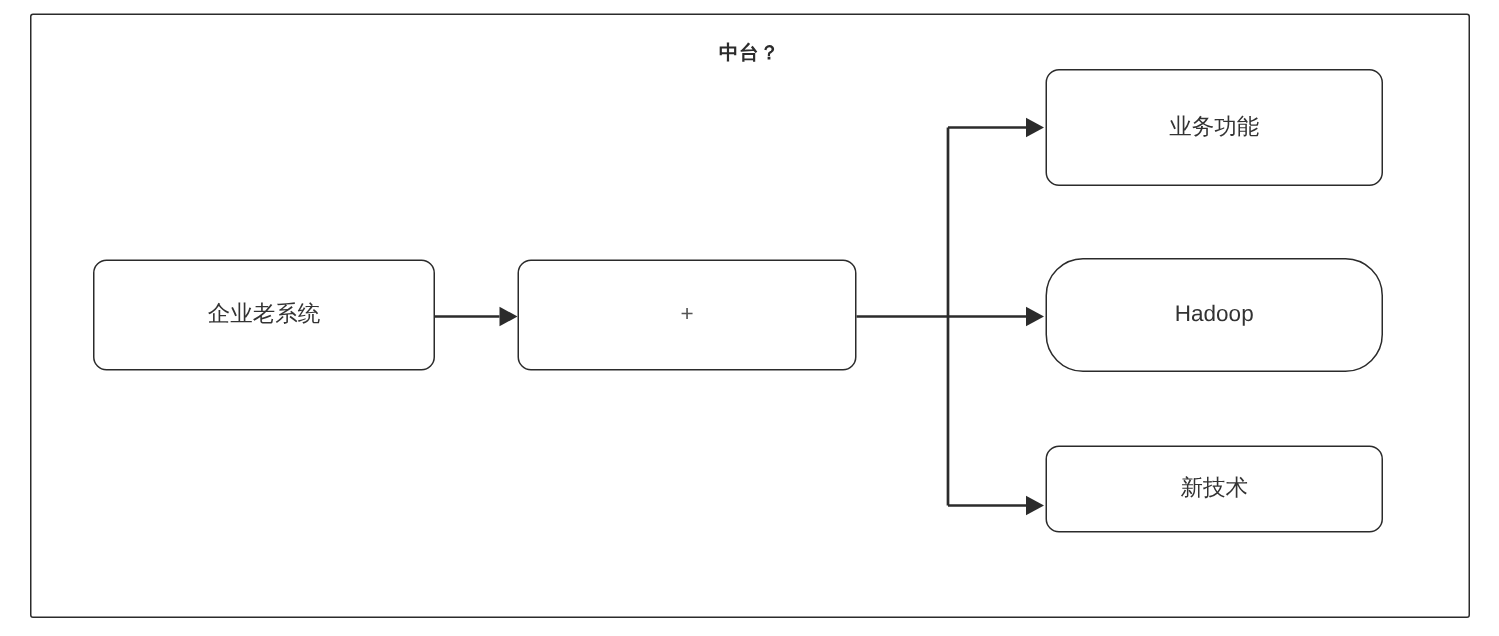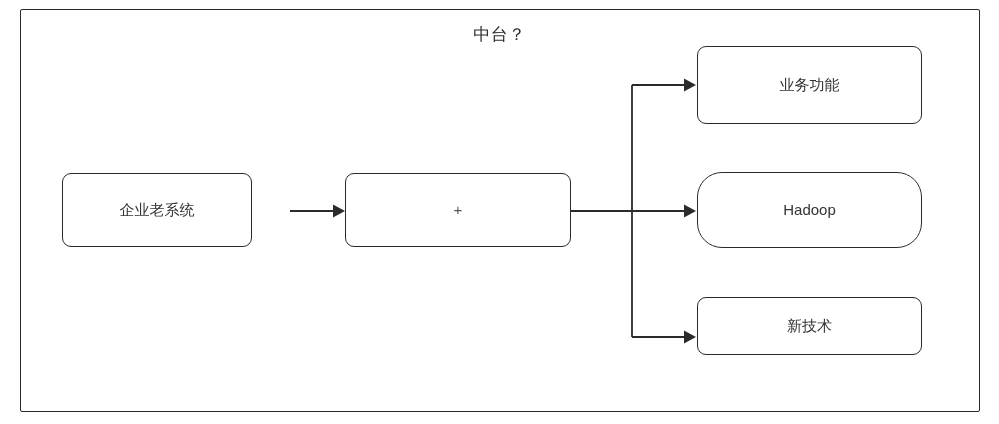--- a/index.html
+++ b/index.html
@@ -27,22 +27,22 @@
     border-radius: 2px;
     box-sizing: border-box;
     background: transparent;
   }
   .diagram-title {
     position: absolute;
     left: 0;
     top: 23px;
     width: 999px;
     text-align: center;
-    font-size: 17px;
-    font-weight: normal;
+    font-size: 13px;
+    font-weight: bold;
     color: #2b2b2b;
     letter-spacing: 0.5px;
     line-height: 24px;
   }
   .node {
     position: absolute;
     box-sizing: border-box;
     border: 1.7px solid #2b2b2b;
     border-radius: 9px;
     background: #ffffff;
@@ -107,21 +107,21 @@
     <g>
       <polygon class="arrowhead" points="684,204.5 696,211 684,217.5"></polygon>
     </g>
 
     <g>
       <line x1="632" y1="337" x2="684" y2="337"></line>
       <polygon class="arrowhead" points="684,330.5 696,337 684,343.5"></polygon>
     </g>
   </svg>
 
-  <div class="node" id="node-legacy" style="left:62px; top:173px; width:190px; height:74px;">
+  <div class="node" id="node-legacy" style="left:62px; top:173px; width:228px; height:74px;">
     <span>企业老系统</span>
   </div>
 
   <div class="node" id="node-plus" style="left:345px; top:173px; width:226px; height:74px;">
     <span class="node-plus">+</span>
   </div>
 
   <div class="node" id="node-business" style="left:697px; top:46px; width:225px; height:78px;">
     <span>业务功能</span>
   </div>

